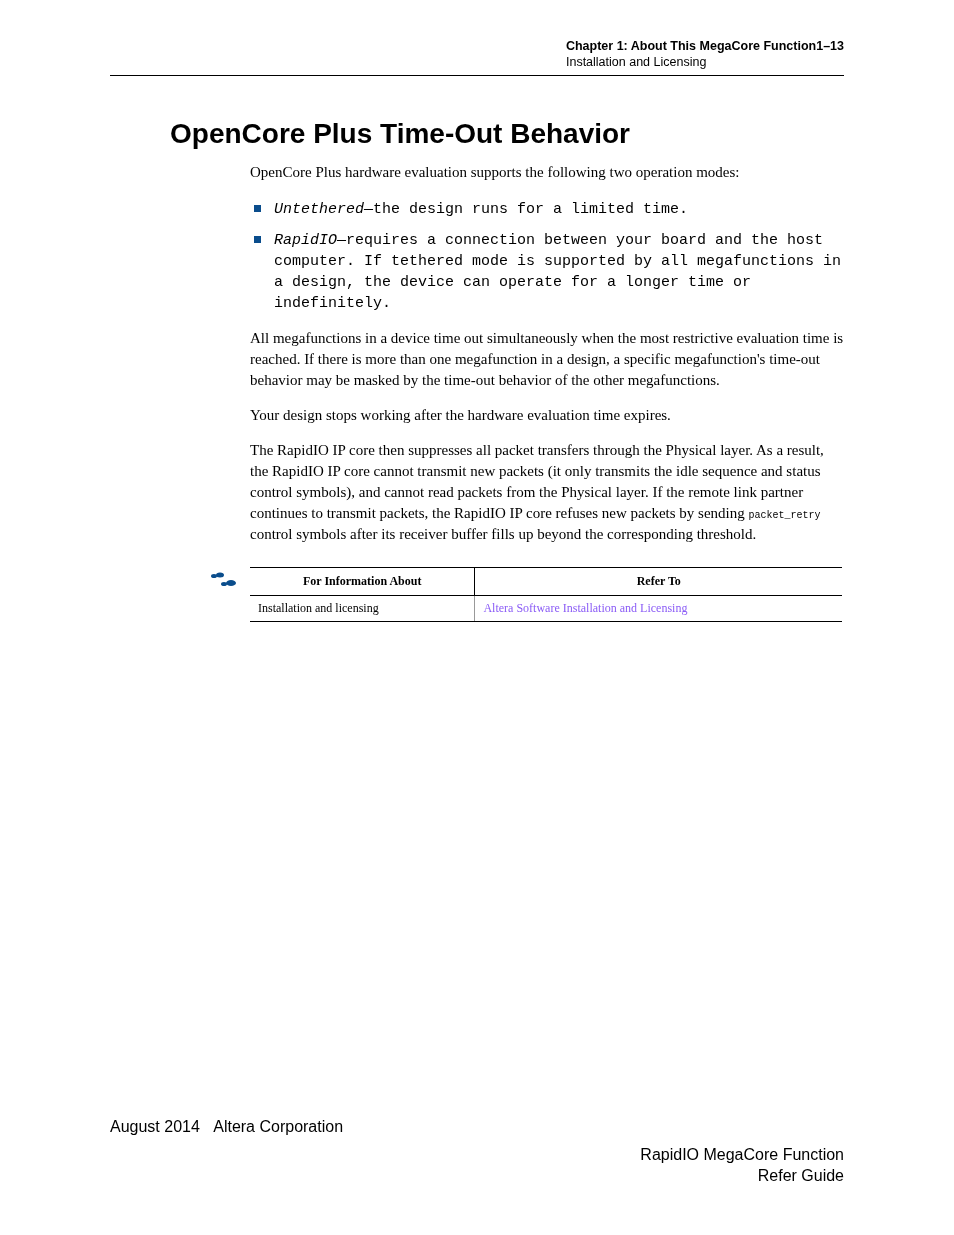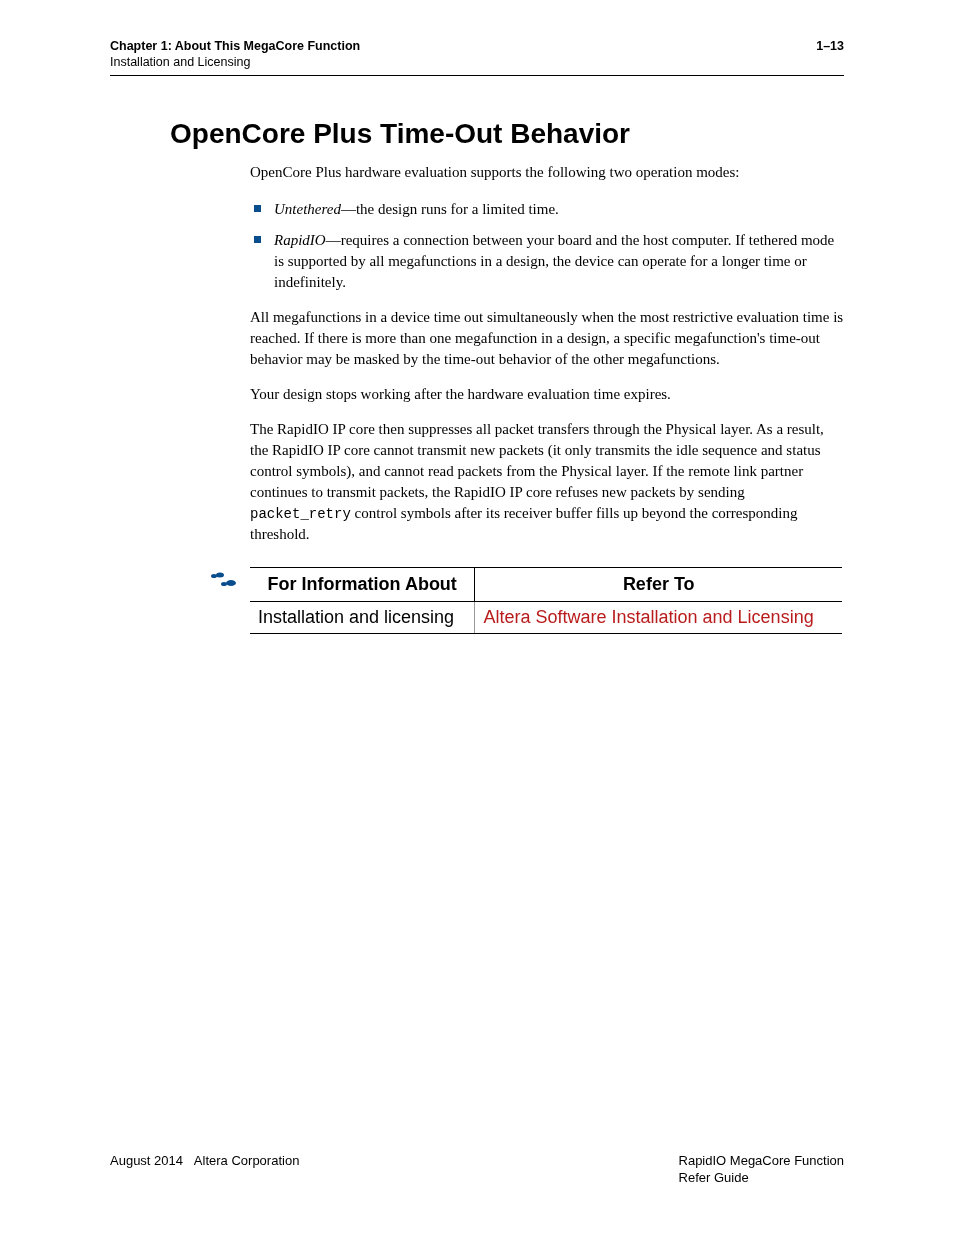--- a/index.html
+++ b/index.html
@@ -14,21 +14,21 @@
     box-sizing: border-box;
   }
   .page {
     padding: 38px 110px 0 110px;
     box-sizing: border-box;
     height: 100%;
     position: relative;
   }
   .header-row {
     display: flex;
-    justify-content: space-between;
+    justify-content: flex-end;
     align-items: flex-start;
     font-family: Arial, Helvetica, sans-serif;
     font-size: 12.5px;
     line-height: 1.3;
   }
   .header-left .bold { font-weight: bold; }
   .header-left .sub { font-weight: normal; }
   .page-num { font-weight: bold; }
   .hr {
     border: none;
@@ -48,20 +48,21 @@
   .indent-block {
     margin-left: 80px;
     font-size: 15px;
     line-height: 1.4;
   }
   .indent-block p { margin: 0 0 14px 0; }
   ul.square {
     list-style: none;
     padding: 0;
     margin: 16px 0 14px 0;
+    font-family: Liberation Mono, monospace;
   }
   ul.square li {
     position: relative;
     padding-left: 24px;
     margin-bottom: 10px;
   }
   ul.square li::before {
     content: "";
     position: absolute;
     left: 4px;
@@ -85,70 +86,70 @@
     padding-top: 2px;
   }
   .note-icon svg { display: inline-block; }
   .note-body {
     flex: 1;
     font-size: 15px;
     line-height: 1.4;
   }
   .code-inline {
     font-family: "Courier New", monospace;
-    font-size: 14px;
+    font-size: 10px;
   }
   .ref-table-wrap {
     display: flex;
     align-items: flex-start;
     margin-top: 22px;
   }
   .footsteps-icon {
     width: 80px;
     flex: 0 0 80px;
     text-align: right;
     padding-right: 12px;
     box-sizing: border-box;
     padding-top: 4px;
   }
   table.ref {
     border-collapse: collapse;
     width: 592px;
-    font-family: Liberation Sans, sans-serif;
-    font-size: 18px;
+    font-family: Liberation Serif, serif;
+    font-size: 12px;
   }
   table.ref th {
     border-top: 1.5px solid #000;
     border-bottom: 1px solid #000;
     font-weight: bold;
     text-align: center;
     padding: 6px 8px;
   }
   table.ref th:first-child { border-right: 1px solid #000; }
   table.ref td {
     border-bottom: 1px solid #999;
     padding: 5px 8px;
     vertical-align: top;
   }
   table.ref td:first-child { border-right: 1px solid #999; width: 38%; }
   table.ref tr:last-child td { border-bottom: 1.5px solid #000; }
-  .link { color: #b91c1c; text-decoration: none; }
+  .link { color: #8b5cf6; text-decoration: none; }
   .link-italic { font-style: italic; }
   .footer {
     position: absolute;
     bottom: 48px;
     left: 110px;
     right: 110px;
     display: flex;
     justify-content: space-between;
     font-family: Arial, Helvetica, sans-serif;
-    font-size: 13px;
+    font-size: 16px;
     line-height: 1.3;
   }
-  .footer-right { text-align: left; }
+  .footer-right { text-align: right; margin-top: 28px; }
 </style>
 </head>
 <body>
 
 <div class="page">
   <div class="header-row">
     <div class="header-left">
       <div class="bold">Chapter 1: About This MegaCore Function</div>
       <div class="sub">Installation and Licensing</div>
     </div>

